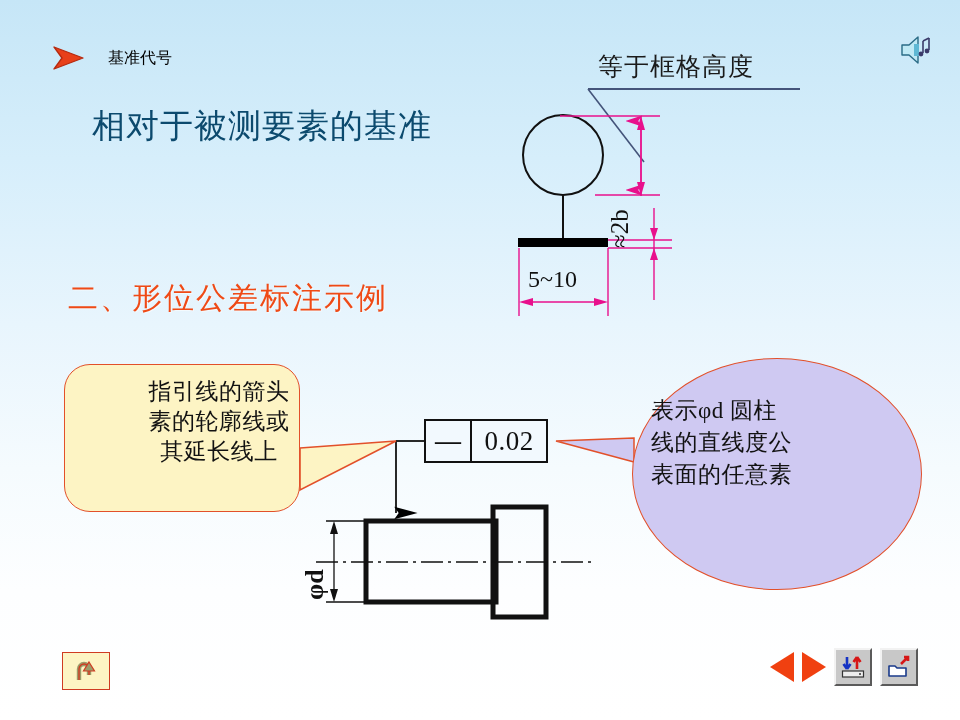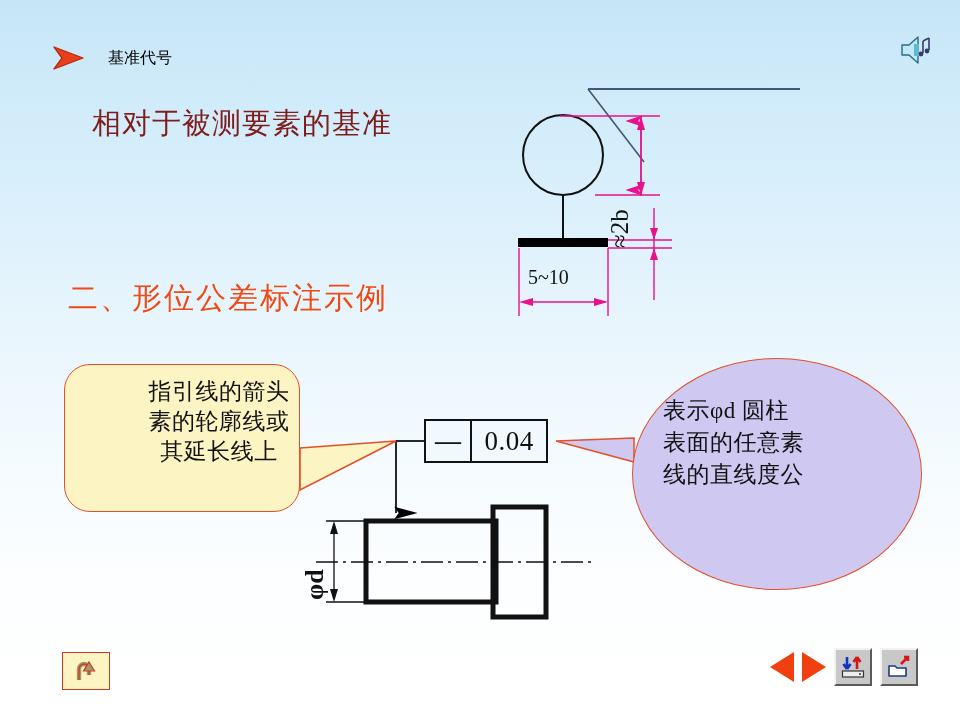--- a/index.html
+++ b/index.html
@@ -8,21 +8,21 @@
     font-family:"Liberation Serif","DejaVu Serif",serif;
     background:linear-gradient(to bottom,#c6e6f7 0%,#d6eefb 22%,#e8f5fd 45%,#f5fbfe 65%,#fdfeff 82%,#ffffff 100%);
     position:relative;
   }
   .slide{position:absolute;left:0;top:0;width:960px;height:544px;}
   .abs{position:absolute;}
 
   
   #bullet-row{left:52px;top:44px;display:flex;align-items:center;gap:22px;}
   #bullet-arrow{width:34px;height:28px;display:block;}
-  #subtitle{left:92px;top:104px;font-size:29px;color:#7f1d1d;letter-spacing:1px;}
+  #subtitle{left:92px;top:104px;font-size:33px;color:#0c4a6e;letter-spacing:1px;}
 
   
   #section-heading{
     left:68px;top:278px;font-size:30px;color:#ef4a16;letter-spacing:2px;
     text-shadow:1px 1px 0 rgba(255,255,255,.5);
   }
 
   
   #note-frame-height{left:598px;top:50px;font-size:25px;color:#1a1a1a;letter-spacing:1px;}
 
@@ -38,40 +38,40 @@
   #callout-left-text{
     position:absolute;left:0;top:12px;width:236px;text-align:center;
     font-size:23px;line-height:30px;color:#121212;letter-spacing:.5px;margin-left:36px;
   }
   #callout-right{
     left:632px;top:358px;width:290px;height:232px;
     background:#cfc9f2;border:1.5px solid #e2502a;border-radius:50%/50%;
     box-sizing:border-box;
   }
   #callout-right-text{
-    position:absolute;left:30px;top:36px;width:236px;
+    position:absolute;left:18px;top:36px;width:236px;
     font-size:23px;line-height:32px;color:#121212;letter-spacing:.5px;
   }
 
   
   #tolerance-frame{
     left:424px;top:419px;height:44px;display:flex;border:2px solid #111;
     background:#f2f9fe;box-sizing:border-box;
   }
   #tol-sym-cell{
     width:44px;display:flex;align-items:center;justify-content:center;
     border-right:2px solid #111;font-size:26px;color:#111;font-weight:700;
   }
   #tol-val-cell{
     width:74px;display:flex;align-items:center;justify-content:center;
     font-size:27px;color:#111;letter-spacing:.5px;
   }
 
   
-  #dim-5-10{left:528px;top:266px;font-size:20px;color:#111;letter-spacing:0;}
+  #dim-5-10{left:528px;top:266px;font-size:24px;color:#111;letter-spacing:0;}
   #dim-2b{
     left:606px;top:248px;font-size:25px;color:#111;
     transform:rotate(-90deg);transform-origin:left top;white-space:nowrap;
   }
   #dim-phid{
     left:300px;top:600px;font-size:26px;color:#111;font-weight:700;
     transform:rotate(-90deg);transform-origin:left top;white-space:nowrap;
   }
 
   
@@ -99,20 +99,21 @@
 
   <div class="abs" id="bullet-row">
     <svg id="bullet-arrow" viewBox="0 0 34 28">
       <path d="M2 3 L31 14 L2 25 L10 14 Z" fill="#e8401a" stroke="#b52a10" stroke-width="1.3" stroke-linejoin="round"></path>
     </svg>
     <span>基准代号</span>
   </div>
 
   <div class="abs" id="subtitle">相对于被测要素的基准</div>
 
+  <div class="abs" id="note-frame-height">等于框格高度</div>
 
   <div class="abs" id="section-heading">二、形位公差标注示例</div>
 
   <svg class="layer" viewBox="0 0 960 720">
     <defs>
       <marker id="mk-mag-up" markerWidth="10" markerHeight="12" refX="5" refY="11" orient="auto">
         <path d="M5 0 L9 12 L5 9 L1 12 Z" fill="#e8108c"></path>
       </marker>
       <marker id="mk-mag-dn" markerWidth="10" markerHeight="12" refX="5" refY="11" orient="auto">
         <path d="M5 0 L9 12 L5 9 L1 12 Z" fill="#e8108c"></path>
@@ -182,36 +183,36 @@
 
     <path d="M634 438 L556 441 L634 462 Z" fill="#cfc9f2" stroke="#e2502a" stroke-width="1.5"></path>
   </svg>
 
   <div class="abs" id="dim-5-10">5~10</div>
   <div class="abs" id="dim-2b">≈2b</div>
   <div class="abs" id="dim-phid">φd</div>
 
   <div class="abs" id="tolerance-frame">
     <div id="tol-sym-cell">—</div>
-    <div id="tol-val-cell">0.04</div>
+    <div id="tol-val-cell">0.02</div>
   </div>
 
   <div class="abs" id="callout-left">
     <div id="callout-left-text">
         <div>指引线的箭头</div>
         <div>素的轮廓线或</div>
         <div>其延长线上</div>
       </div>
   </div>
 
   <div class="abs" id="callout-right">
     <div id="callout-right-text">
         <div>表示φd 圆柱</div>
+        <div>线的直线度公</div>
         <div>表面的任意素</div>
-        <div>线的直线度公</div>
       </div>
   </div>
 
   <svg class="abs" id="speaker-icon" viewBox="0 0 42 36">
     <path d="M4 13 L11 13 L20 5 L20 31 L11 23 L4 23 Z" fill="#bfe9f5" stroke="#2a6b86" stroke-width="1.4" stroke-linejoin="round"></path>
     <rect x="16" y="12" width="5" height="12" fill="#5fb8d4"></rect>
     <path d="M25 9 L25 21" stroke="#3a3a6a" stroke-width="1.6" fill="none"></path>
     <circle cx="23" cy="22" r="2.4" fill="#3a3a6a"></circle>
     <path d="M31 6 L31 18" stroke="#3a3a6a" stroke-width="1.6" fill="none"></path>
     <circle cx="29" cy="19" r="2.4" fill="#3a3a6a"></circle>

